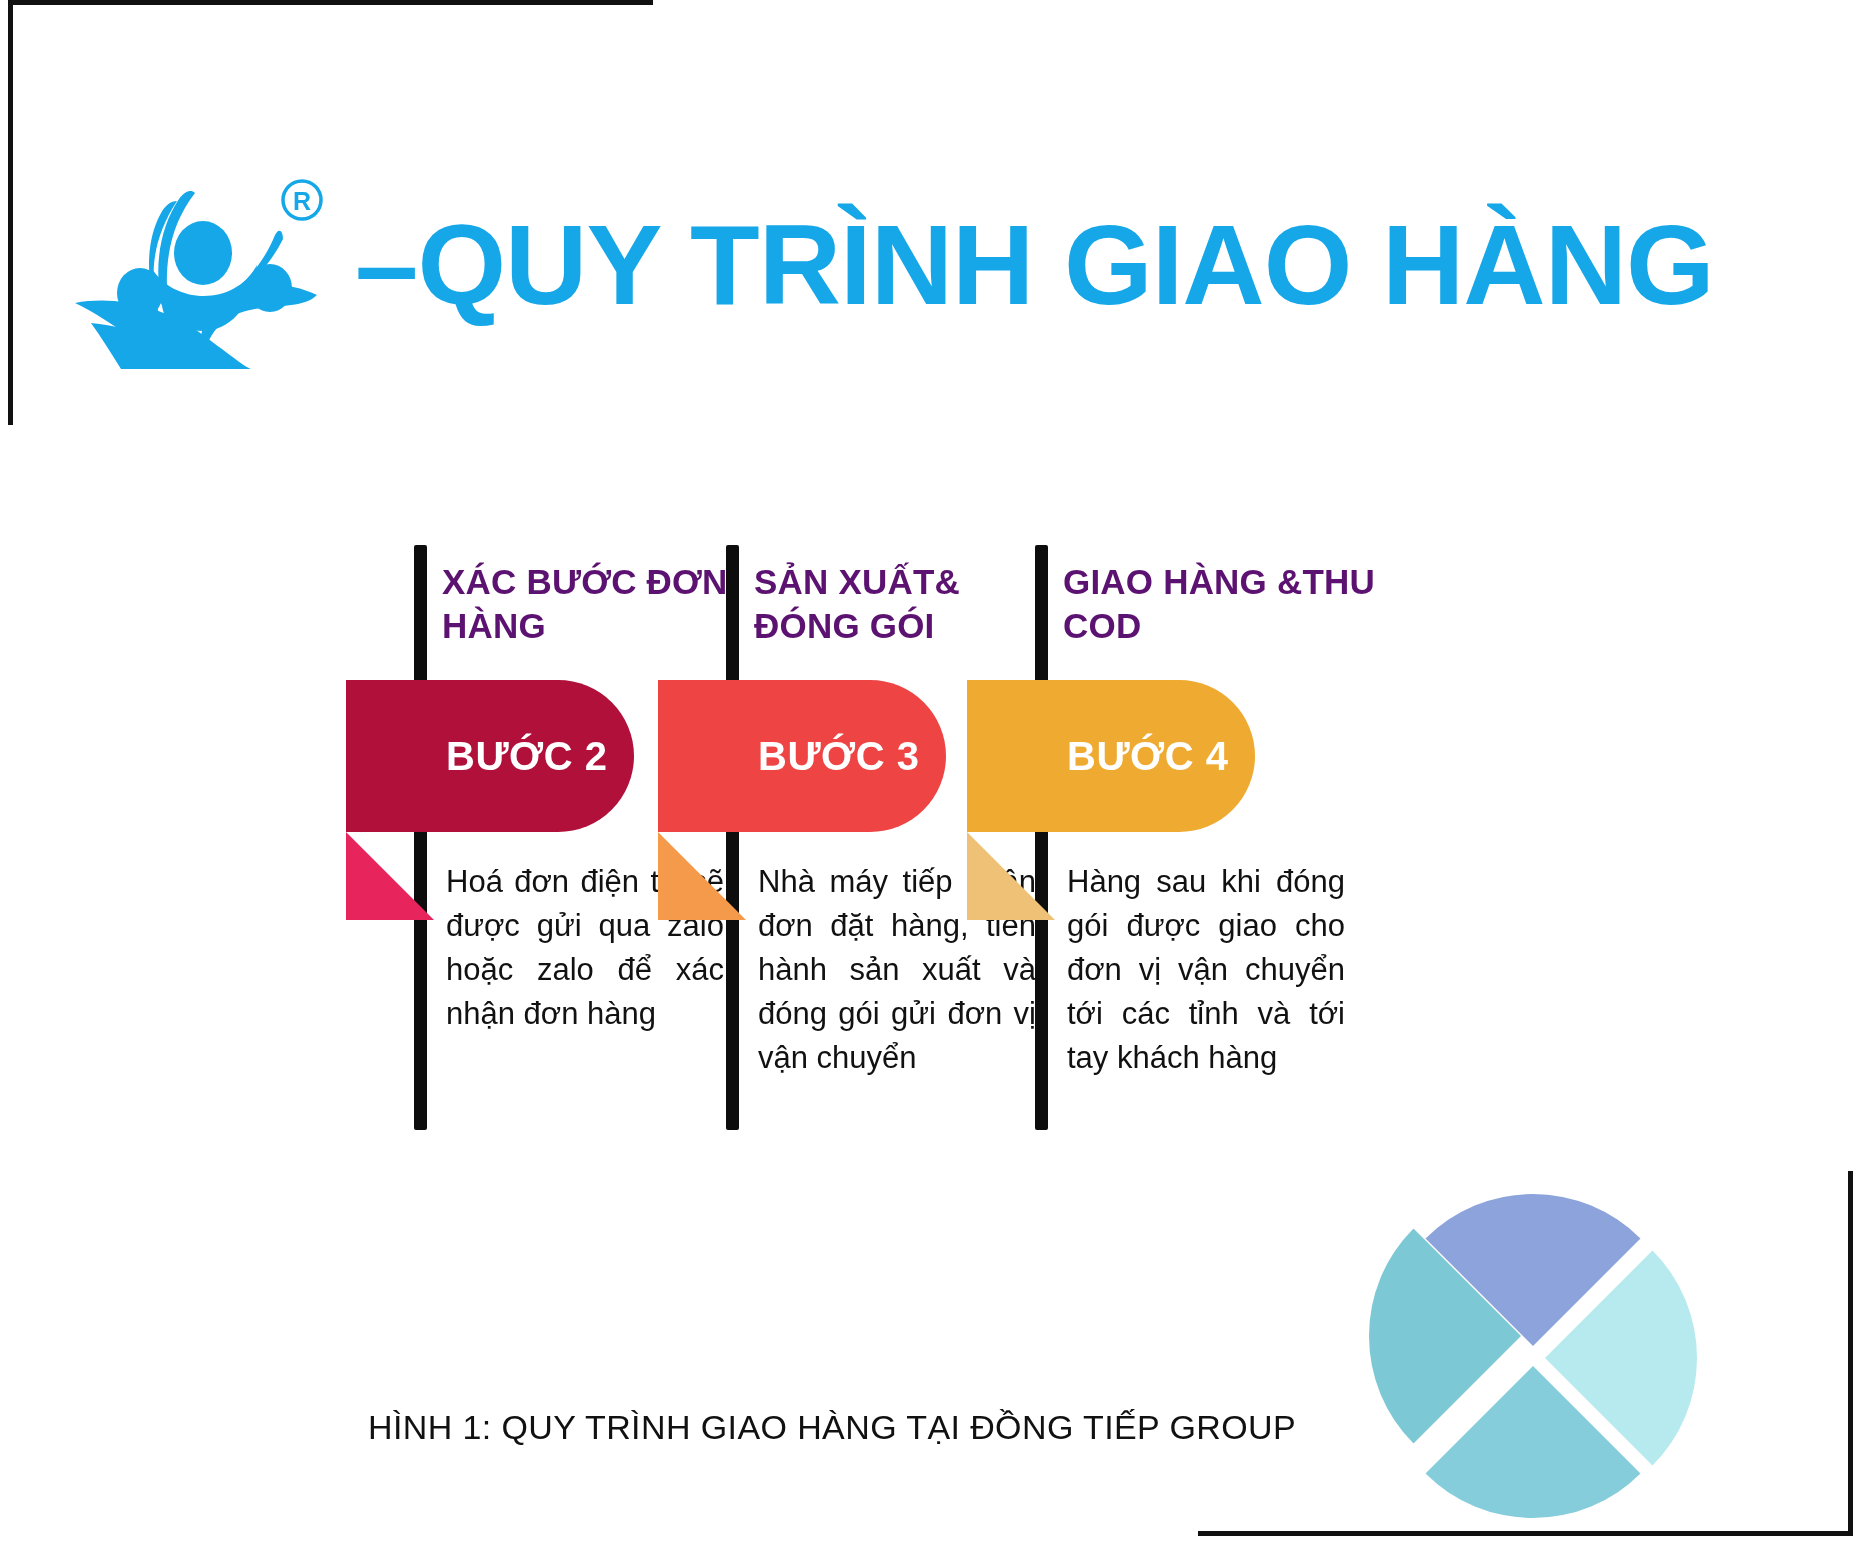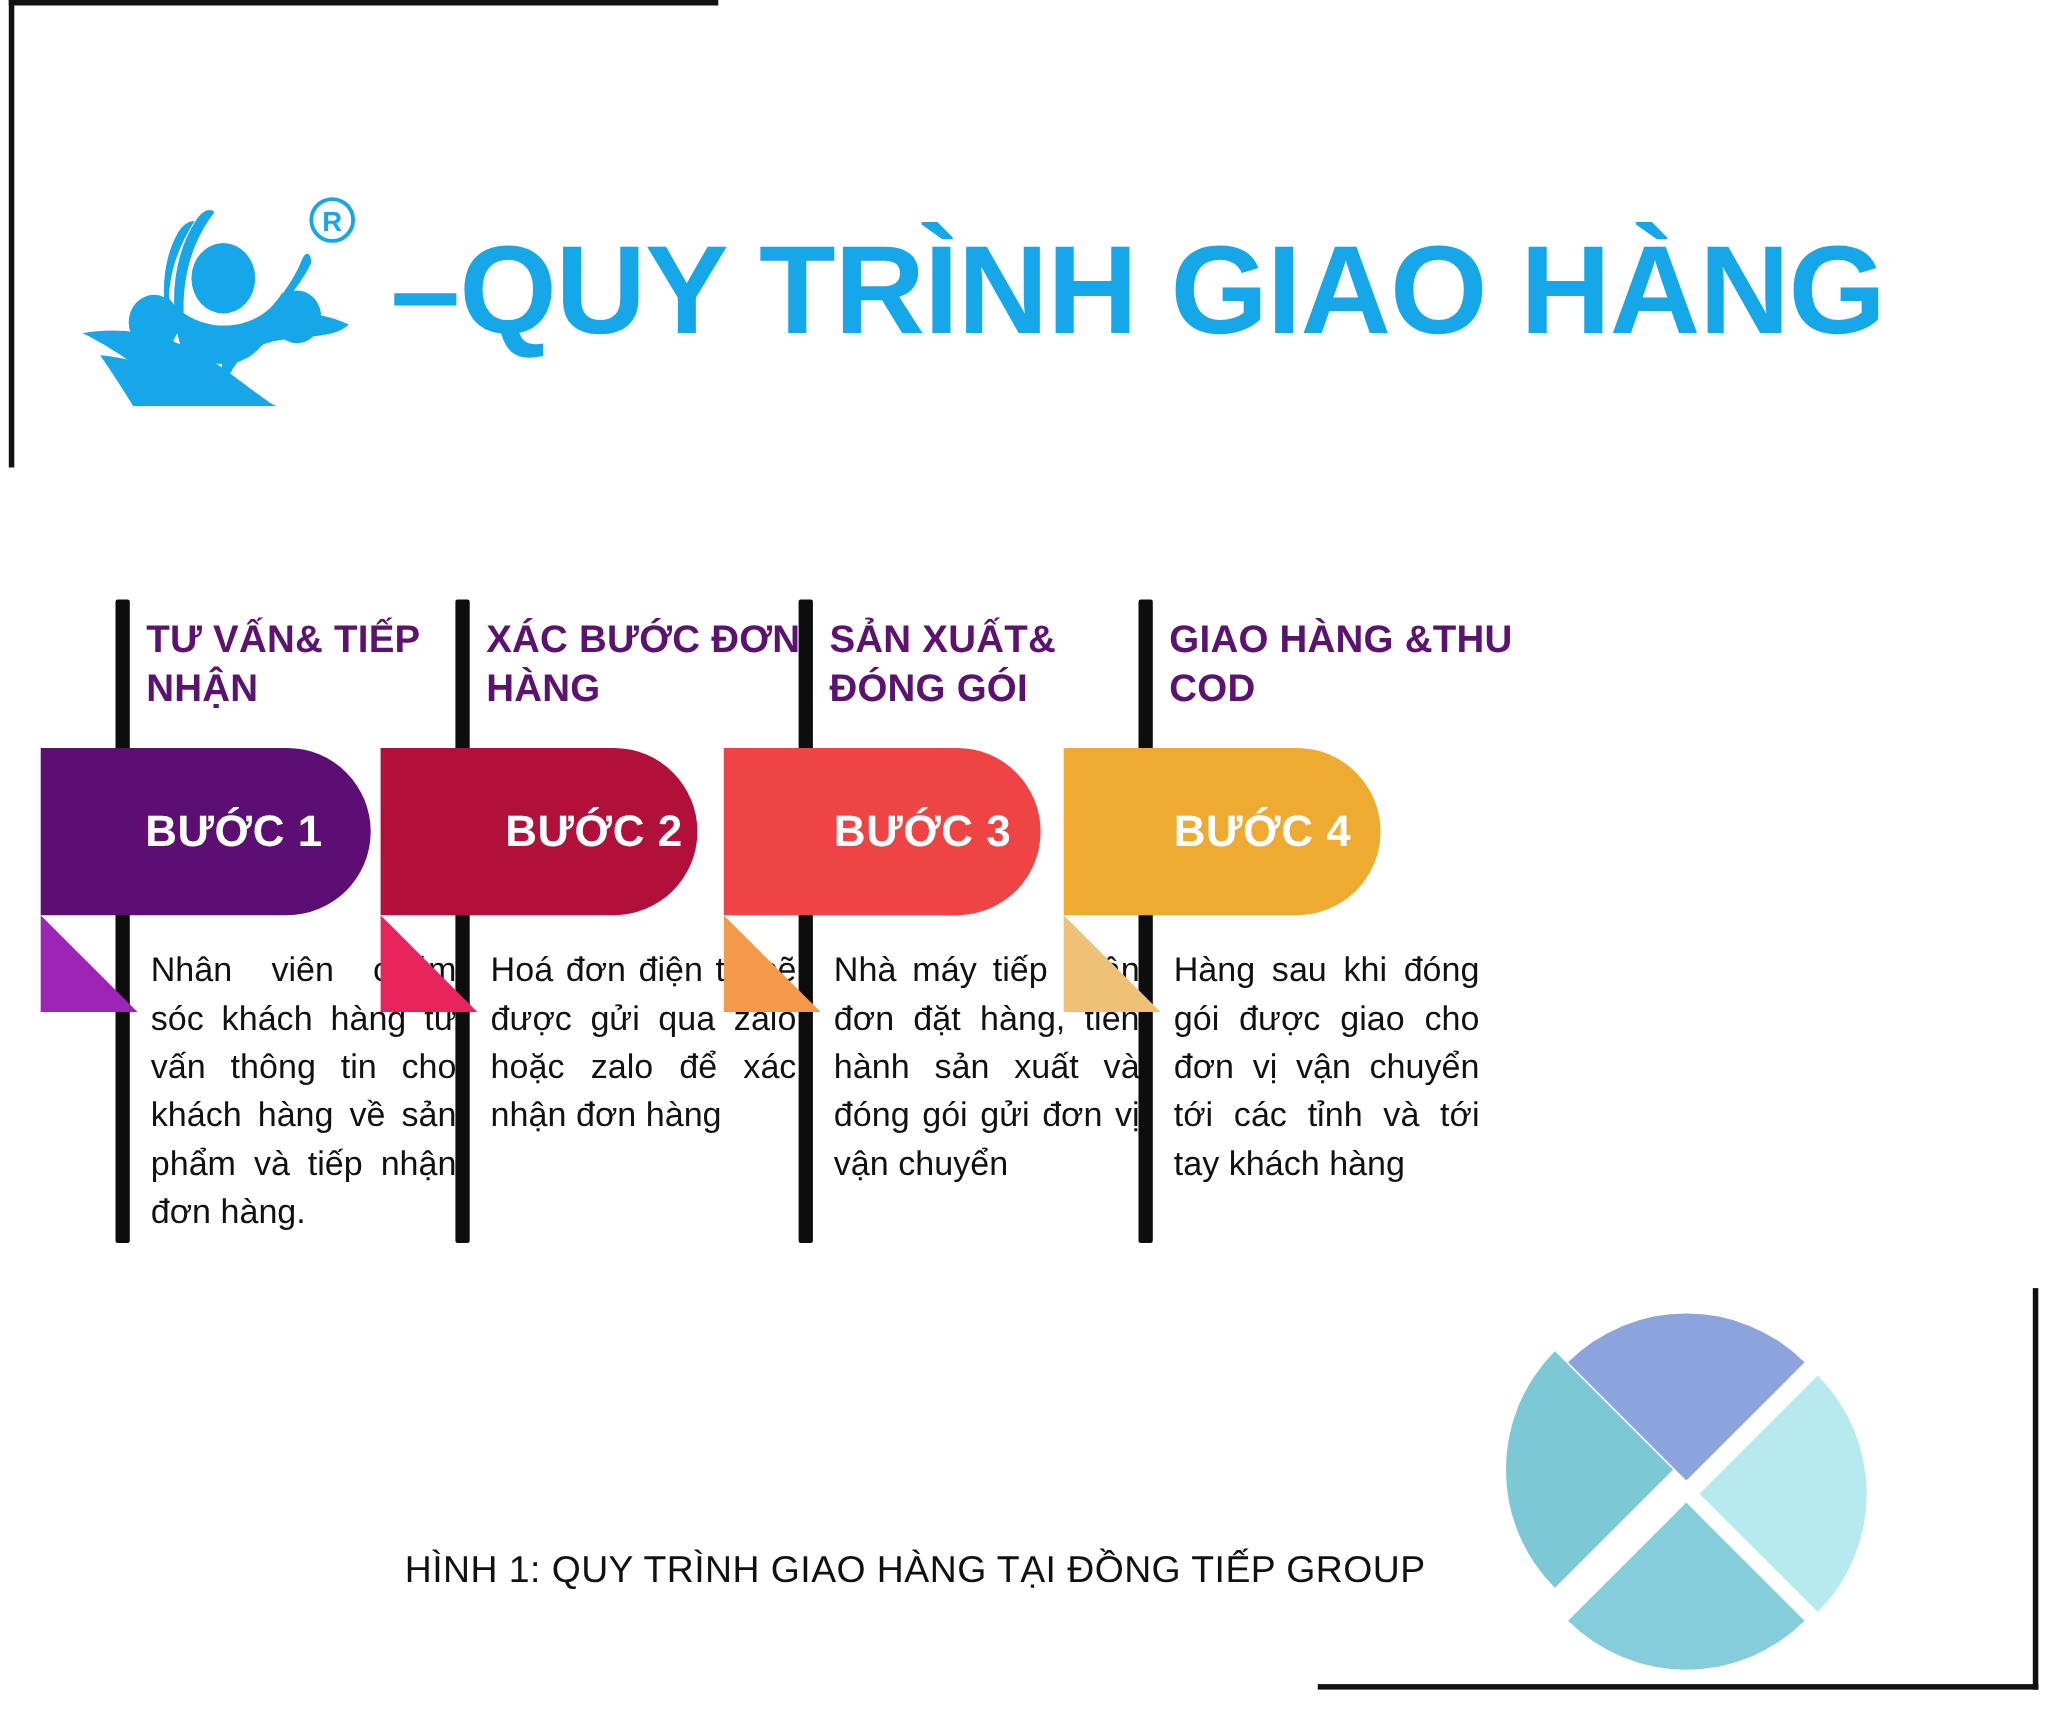--- a/index.html
+++ b/index.html
@@ -68,21 +68,21 @@
   }
   .step .body{
     position:absolute;left:32px;top:320px;width:278px;
     font-size:31px;line-height:1.42;color:#111;
     text-align:justify;
   }
 
   
   .s1 .banner{left:-68px;width:300px;}
   .s1 .banner-label{margin-left:95px;}
-  .s2 .banner{left:-68px;width:288px;justify-content:center;}
+  .s2 .banner{left:-68px;width:288px;}
   .s2 .banner-label{margin-left:100px;}
   .s3 .banner{left:-68px;width:288px;}
   .s3 .banner-label{margin-left:100px;}
   .s4 .banner{left:-68px;width:288px;}
   .s4 .banner-label{margin-left:100px;}
   .s5 .banner{left:-68px;width:288px;}
   .s5 .banner-label{margin-left:100px;}
 
   .tail{
     border-style:solid;
@@ -139,29 +139,20 @@
         </g>
       </g>
     </svg>
   </div>
 
   <div class="title">–QUY TRÌNH GIAO HÀNG</div>
 </div>
 
 <div class="steps">
 
-  <div class="step s1" style="left:105px">
-    <div class="rod"></div>
-    <div class="head">TƯ VẤN&amp; TIẾP NHẬN</div>
-    <div class="banner" style="background:#5C0E73">
-      <span class="banner-label">BƯỚC 1</span>
-    </div>
-    <div class="tail" style="border-left-color:#9B26B6"></div>
-    <div class="body">Nhân viên chăm sóc khách hàng tư vấn thông tin cho khách hàng về sản phẩm và tiếp nhận đơn hàng.</div>
-  </div>
 
   <div class="step s2" style="left:414px">
     <div class="rod"></div>
     <div class="head">XÁC BƯỚC ĐƠN HÀNG</div>
     <div class="banner" style="background:#B0103A">
       <span class="banner-label">BƯỚC 2</span>
     </div>
     <div class="tail" style="border-left-color:#E8245C"></div>
     <div class="body">Hoá đơn điện tử sẽ được gửi qua zalo hoặc zalo để xác nhận đơn hàng</div>
   </div>

